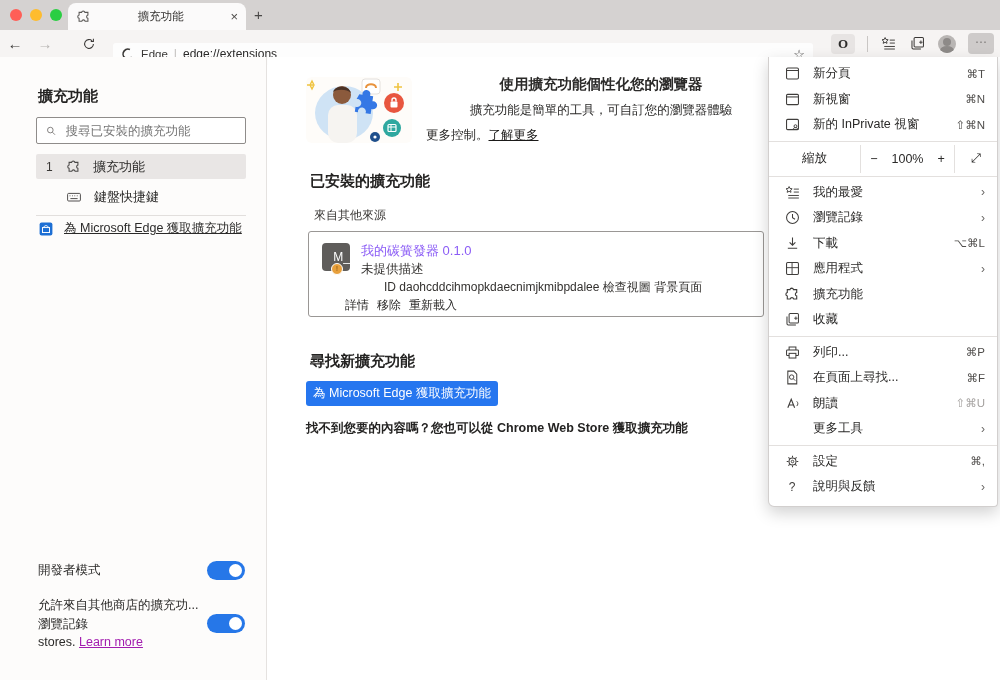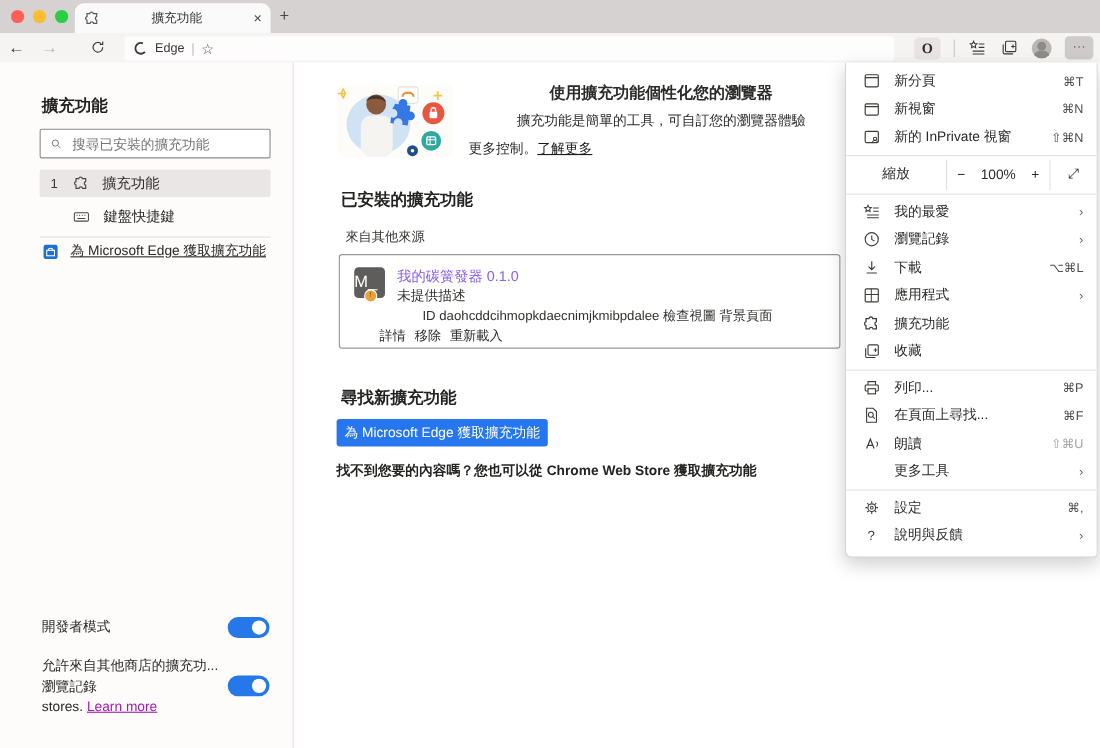--- a/index.html
+++ b/index.html
@@ -13,21 +13,21 @@
   .light.red{ left:10px; background:#ff5f57; } .light.yellow{ left:30px; background:#febc2e; } .light.green{ left:50px; background:#2ace42; }
   .tab { position:absolute; left:68px; top:3px; width:178px; height:27px; background:#fbfafa; border-radius:8px 8px 0 0; display:flex; align-items:center; padding:0 8px; gap:7px; }
   .tab-title { flex:1; font-size:11.5px; color:#33312f; text-align:center; white-space:nowrap; overflow:hidden; }
   .tab-close { color:#4d4b49; font-size:13px; cursor:default; }
   .newtab-btn { position:absolute; left:254px; top:6px; font-size:15px; color:#4a4847; }
 
   
   .toolbar { position:absolute; left:0; top:30px; width:1000px; height:27px; background:#f6f4f3; display:flex; align-items:center; }
   .nav-ic { width:30px; text-align:center; font-size:15px; color:#3a3836; }
   .nav-ic.disabled { color:#b7b4b2; }
-  .omnibox { position:absolute; left:113px; top:3px; width:700px; height:22px; background:#fdfdfd; border-radius:3px; display:flex; align-items:center; padding:0 8px; gap:6px; }
+  .omnibox { position:absolute; left:113px; top:13px; width:700px; height:22px; background:#fdfdfd; border-radius:3px; display:flex; align-items:center; padding:0 8px; gap:6px; }
   .engine-chip { font-size:11.5px; color:#3a3836; }
   .chip-sep { color:#c0bdbb; font-size:12px; }
   .url { font-size:12px; color:#2b2a29; flex:1; }
   .star { font-size:13px; color:#4a4847; }
   .tb-right { position:absolute; right:6px; top:0; height:27px; display:flex; align-items:center; gap:12px; }
   .oletter { background:#e7e4e3; border-radius:4px; width:24px; height:20px; text-align:center; font-family:"Liberation Serif", serif; font-weight:bold; font-size:13px; color:#2b2a29; line-height:20px; }
   .vsep { width:1px; height:16px; background:#c9c6c4; }
   .avatar { width:18px; height:18px; border-radius:50%; background:#b9b6b4; position:relative; overflow:hidden; }
   .avatar:before { content:""; position:absolute; left:5px; top:3px; width:8px; height:8px; border-radius:50%; background:#8d8a88; }
   .avatar:after { content:""; position:absolute; left:2px; top:11px; width:14px; height:9px; border-radius:50%; background:#8d8a88; }
@@ -58,21 +58,21 @@
   .hero-art { position:absolute; left:0; top:2px; width:106px; height:66px; background:#fefcf9; border-radius:6px; }
   .hero-text { position:absolute; left:120px; top:0; width:350px; }
   .hero-title { font-size:14.5px; font-weight:bold; text-align:center; margin-bottom:8px; }
   .hero-sub { font-size:12.5px; text-align:center; margin-bottom:8px; color:#2b2a29; }
   .hero-more { font-size:12.5px; color:#2b2a29; }
   .hero-more a { color:#1b1a19; text-decoration:underline; }
   .sec-title { position:absolute; font-size:15px; font-weight:bold; color:#242322; }
   .load-unpacked { position:absolute; right:10px; top:113px; font-size:13px; color:#2b2a29; padding:3px 8px; border-radius:2px; }
   .src-label { position:absolute; left:46px; top:150px; font-size:12px; color:#3a3836; }
   .card { position:absolute; left:40px; top:174px; width:456px; height:86px; border:1.5px solid #9a9795; border-radius:3px; background:#fff; }
-  .card-ic { position:absolute; left:13px; top:11px; width:28px; height:28px; background:#5f5d5b; border-radius:4px; color:#fff; font-size:15px; text-align:left; line-height:28px; }
+  .card-ic { position:absolute; left:13px; top:11px; width:28px; height:28px; background:#5f5d5b; border-radius:4px; color:#fff; font-size:12px; text-align:right; line-height:28px; }
   .card-badge { position:absolute; left:22px; top:31px; width:12px; height:12px; background:#e8a03c; border:1.5px solid #fff; border-radius:50%; font-size:7px; color:#7a4b07; text-align:center; line-height:10px; }
   .card-name { position:absolute; left:52px; top:10px; font-size:13px; color:#8b5cf6; }
   .card-desc { position:absolute; left:52px; top:29px; font-size:12.5px; color:#33312f; }
   .card-id { position:absolute; left:75px; top:47px; font-size:12px; color:#33312f; }
   .card-actions { position:absolute; left:36px; top:65px; font-size:12px; color:#2b2a29; display:flex; gap:8px; }
   .find-btn { position:absolute; left:38px; top:324px; width:192px; height:25px; background:#2676ef; color:#fff; border:none; border-radius:3px; font-size:12.5px; font-family:"Liberation Sans", sans-serif; }
   .find-footer { position:absolute; left:38px; top:363px; width:400px; font-size:12.5px; font-weight:bold; color:#242322; }
 
   
   .menu { position:absolute; left:768px; top:57px; width:230px; background:#fff; border:1px solid #d2cfce; border-top:none; border-radius:0 0 4px 6px; box-shadow:0 6px 16px rgba(0,0,0,.18); padding:4px 0 6px; }
@@ -186,20 +186,21 @@
       <svg class="ic" width="16" height="16" viewBox="0 0 20 20" style="display:inline-block;vertical-align:-3px;">
           <use href="#i-refresh" color="#3a3836"></use>
         </svg>
     </span>
     <div class="omnibox">
       <svg class="ic" width="14" height="14" viewBox="0 0 20 20">
           <circle cx="10" cy="10" r="7" fill="none" stroke="#3a3836" stroke-width="2.4" stroke-dasharray="30 14" transform="rotate(40 10 10)"></circle>
         </svg>
       <span class="engine-chip">Edge</span>
       <span class="chip-sep">|</span>
+      <span class="url">edge://extensions</span>
       <span class="star">☆</span>
     </div>
     <div class="tb-right">
       <span class="oletter">O</span>
       <span class="vsep"></span>
       <svg class="ic" width="17" height="17" viewBox="0 0 20 20">
           <use href="#i-favlist" color="#3a3836"></use>
         </svg>
       <svg class="ic" width="17" height="17" viewBox="0 0 20 20">
           <use href="#i-collections" color="#3a3836"></use>

